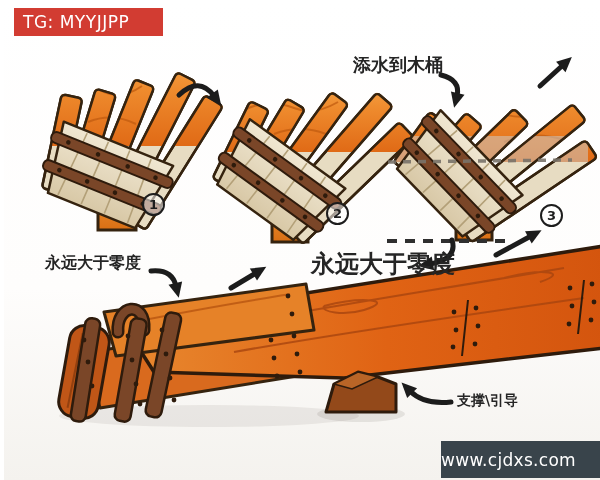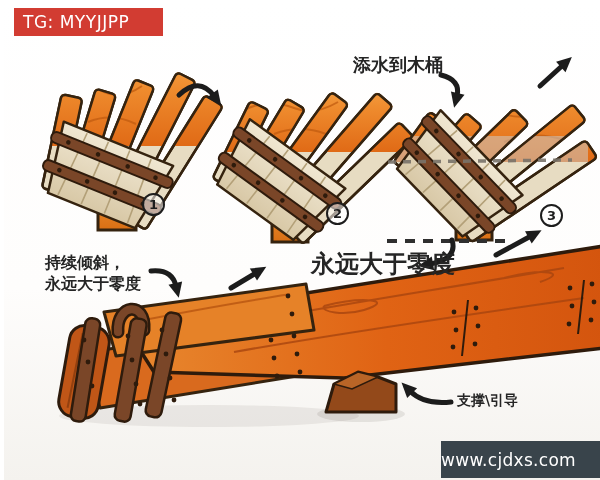--- a/index.html
+++ b/index.html
@@ -283,21 +283,20 @@
 
 <div class="banner banner-top">
   <span>TG: MYYJJPP</span>
 </div>
 
 <div class="lbl" id="lbl-add-water">
   <div>添水到木桶</div>
 </div>
 
 <div class="lbl" id="lbl-keep-tilting">
-  <div>持续倾斜，</div>
   <div>永远大于零度</div>
 </div>
 
 <div class="lbl" id="lbl-above-zero">
   <span>永远大于零度</span>
 </div>
 
 <div class="lbl" id="lbl-support">
   <span>支撑\引导</span>
 </div>

